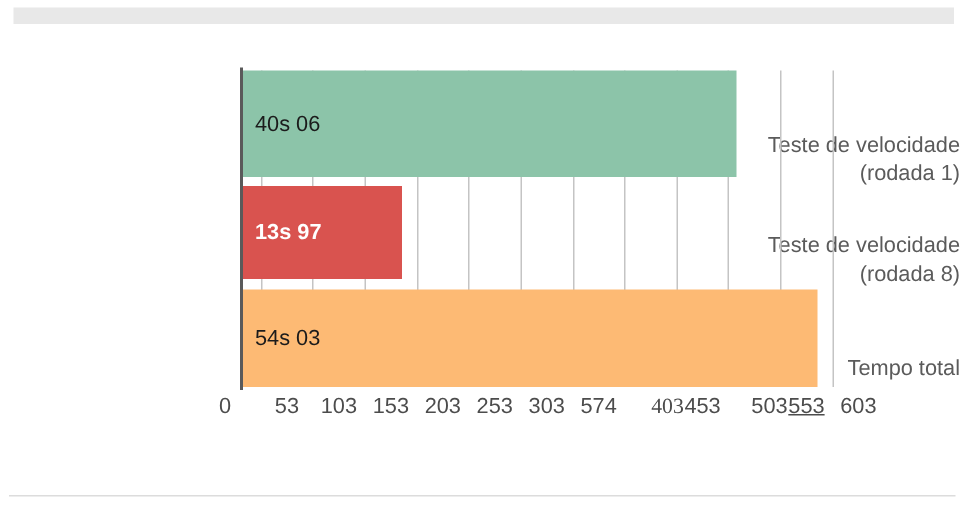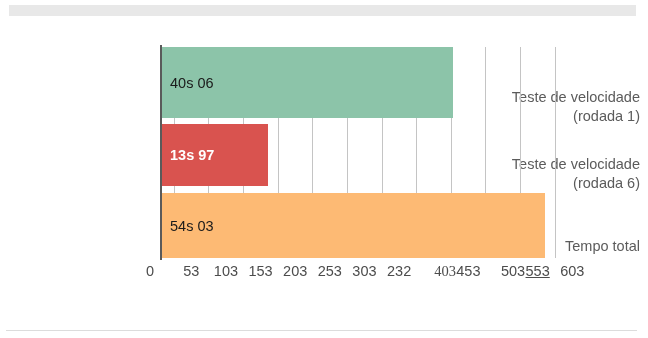--- a/index.html
+++ b/index.html
@@ -122,21 +122,21 @@
 <div id="chart">
 
   <div id="y-axis-line"></div>
 
   <div class="cat-label" style="top:58px;">
     <div>Teste de velocidade</div>
     <div>(rodada 1)</div>
   </div>
   <div class="cat-label" style="top:125px;">
     <div>Teste de velocidade</div>
-    <div>(rodada 6)</div>
+    <div>(rodada 8)</div>
   </div>
   <div class="cat-label" style="top:183px;margin-top:24px;">
     <div>Tempo total</div>
   </div>
 
   <div id="plot">
 
     <div id="gridlines">
         <div class="gridline" style="left: 11.7118px;"></div>
         <div class="gridline" style="left: 46.3455px;"></div>
@@ -146,21 +146,21 @@
         <div class="gridline" style="left: 184.881px;"></div>
         <div class="gridline" style="left: 219.514px;"></div>
         <div class="gridline" style="left: 254.148px;"></div>
         <div class="gridline" style="left: 288.782px;"></div>
         <div class="gridline" style="left: 323.416px;"></div>
         <div class="gridline" style="left: 358.049px;"></div>
         <div class="gridline" style="left: 392.683px;"></div>
       </div>
 
     <div class="bar-row" style="top:0px;height:71px;">
-      <div class="bar" id="bar0" style="width: 291px; background: rgb(140, 196, 169);">
+      <div class="bar" id="bar0" style="width: 329px; background: rgb(140, 196, 169);">
         <span class="bar-label dark">40s 06</span>
       </div>
     </div>
 
     <div class="bar-row" style="top:77px;height:62px;">
       <div class="bar" id="bar1" style="width: 105.979px; background: rgb(217, 83, 79);">
         <span class="bar-label light">13s 97</span>
       </div>
     </div>
 
@@ -172,21 +172,21 @@
   </div>
 
   <div id="ticklabels">
       <div class="tick-label" style="left: 130px; width: 40px;">0</div>
       <div class="tick-label" style="left: 171.312px; width: 40px;">53</div>
       <div class="tick-label" style="left: 205.946px; width: 40px;">103</div>
       <div class="tick-label" style="left: 240.579px; width: 40px;">153</div>
       <div class="tick-label" style="left: 275.213px; width: 40px;">203</div>
       <div class="tick-label" style="left: 309.847px; width: 40px;">253</div>
       <div class="tick-label" style="left: 344.481px; width: 40px;">303</div>
-      <div class="tick-label" style="left: 379.114px; width: 40px;">232</div>
+      <div class="tick-label" style="left: 379.114px; width: 40px;">574</div>
       <div class="tick-label" style="left: 425px; width: 40px; font-family: Liberation Serif, serif;">403</div>
       <div class="tick-label" style="left: 448.382px; width: 40px;">453</div>
       <div class="tick-label" style="left: 493px; width: 40px;">503</div>
       <div class="tick-label" style="left: 517.649px; width: 40px; text-decoration: underline;">553</div>
       <div class="tick-label" style="left: 552.283px; width: 40px;">603</div>
     </div>
 </div>
 
 <div id="bottom-divider"></div>
 

